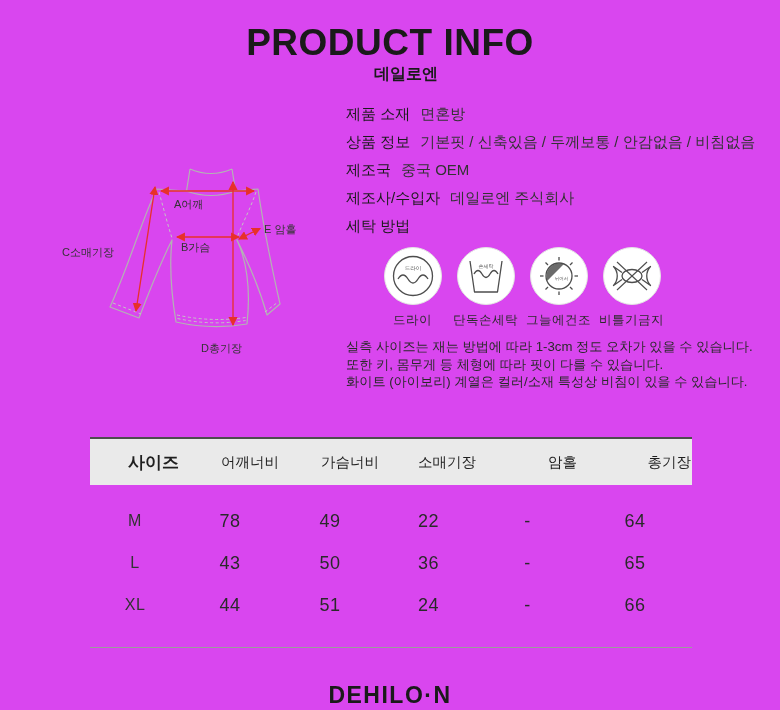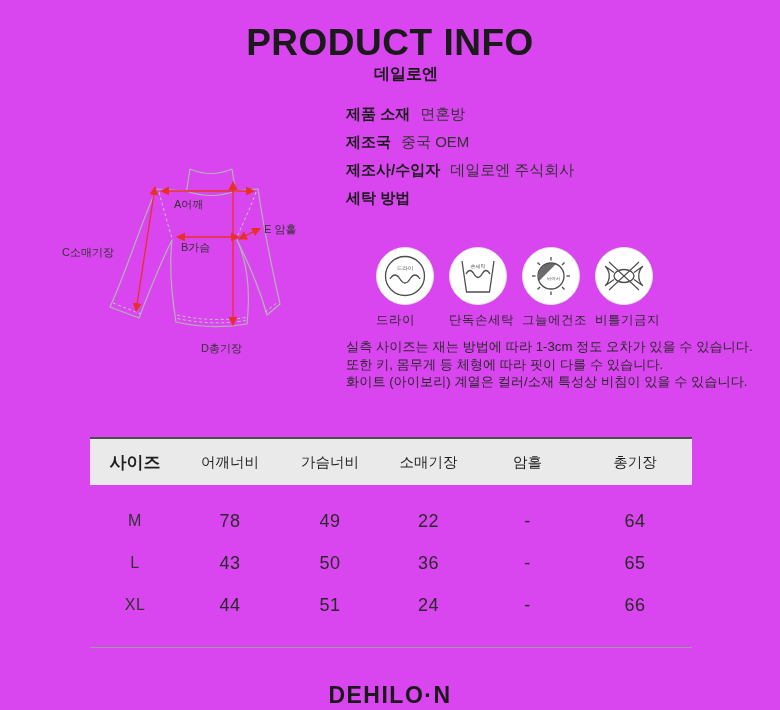--- a/index.html
+++ b/index.html
@@ -15,44 +15,44 @@
   .brand { position:absolute; top:64px; left:16px; width:100%; text-align:center;
            font-size:16px; font-weight:600; color:#1a1a1a; }
 
   
   .diagram { position:absolute; left:60px; top:146px; width:280px; height:225px; }
   .diagram text { font-family:"Liberation Sans","DejaVu Sans",sans-serif; font-size:11px; fill:#333; }
 
   
   .info { position:absolute; left:346px; top:100px; width:400px; }
   .info-row { height:28px; line-height:28px; font-size:15px; white-space:nowrap; }
-  .info-row .lbl { font-weight:bold; color:#1b1b1b; margin-right:10px; }
+  .info-row .lbl { font-weight:normal; color:#1b1b1b; margin-right:10px; }
   .info-row .val { color:#333; }
 
   
   .care { position:absolute; left:376px; top:247px; display:flex; }
-  .care-item { width:73px; display:flex; flex-direction:column; align-items:flex-start; }
+  .care-item { width:73px; display:flex; flex-direction:column; align-items:center; }
   .care-circle { width:56px; height:56px; border-radius:50%; border:1px solid #e3e3e3;
                  background:#fff; display:flex; align-items:center; justify-content:center; }
   .care-label { margin-top:7px; font-size:12.5px; color:#2b2b2b; letter-spacing:0.5px; }
   .care svg text { font-family:"Liberation Sans","DejaVu Sans",sans-serif; fill:#4d4d4d; }
 
   
   .notes { position:absolute; left:346px; top:338px; width:420px;
            font-size:13.2px; line-height:17.5px; color:#2a2a2a; }
 
   
   .unit { position:absolute; left:90px; top:413px; width:602px; text-align:right;
           font-size:13px; color:#222; }
   table.size-table { position:absolute; left:90px; top:437px; width:602px;
           border-collapse:collapse; border-spacing:0;
           border-top:2px solid #4d4d4d; border-bottom:1px solid #9c9c9c; }
   table.size-table thead tr { background:#eaeaea; }
   table.size-table th { height:44px; font-weight:normal; font-size:14.5px; color:#1f1f1f;
-          text-align:center; vertical-align:middle; }
+          text-align:right; vertical-align:middle; }
   table.size-table th.first { font-size:17px; font-weight:bold; }
   table.size-table td { height:40px; text-align:center; vertical-align:middle;
           font-size:18px; color:#2a2a2a; letter-spacing:0.5px; }
   table.size-table td.size-cell { font-size:16px; color:#333; }
   table.size-table tbody tr.first td { padding-top:16px; }
   table.size-table tbody tr.last td  { padding-bottom:22px; }
 
   
   .footer { position:absolute; top:682px; left:0; width:100%; text-align:center;
             font-size:23px; font-weight:bold; letter-spacing:1.5px; color:#1a1a1a; }
@@ -100,20 +100,23 @@
     <text x="114" y="62">A어깨</text>
     <text x="121" y="105">B가슴</text>
     <text x="2" y="110">C소매기장</text>
     <text x="141" y="206">D총기장</text>
     <text x="204" y="87">E 암홀</text>
   </svg>
 
   <div class="info">
     <div class="info-row">
       <span class="lbl">제품 소재</span><span class="val">면혼방</span>
+    </div>
+    <div class="info-row">
+      <span class="lbl">상품 정보</span><span class="val">기본핏 / 신축있음 / 두께보통 / 안감없음 / 비침없음</span>
     </div>
     <div class="info-row">
       <span class="lbl">제조국</span><span class="val">중국 OEM</span>
     </div>
     <div class="info-row">
       <span class="lbl">제조사/수입자</span><span class="val">데일로엔 주식회사</span>
     </div>
     <div class="info-row">
       <span class="lbl">세탁 방법</span>
     </div>

